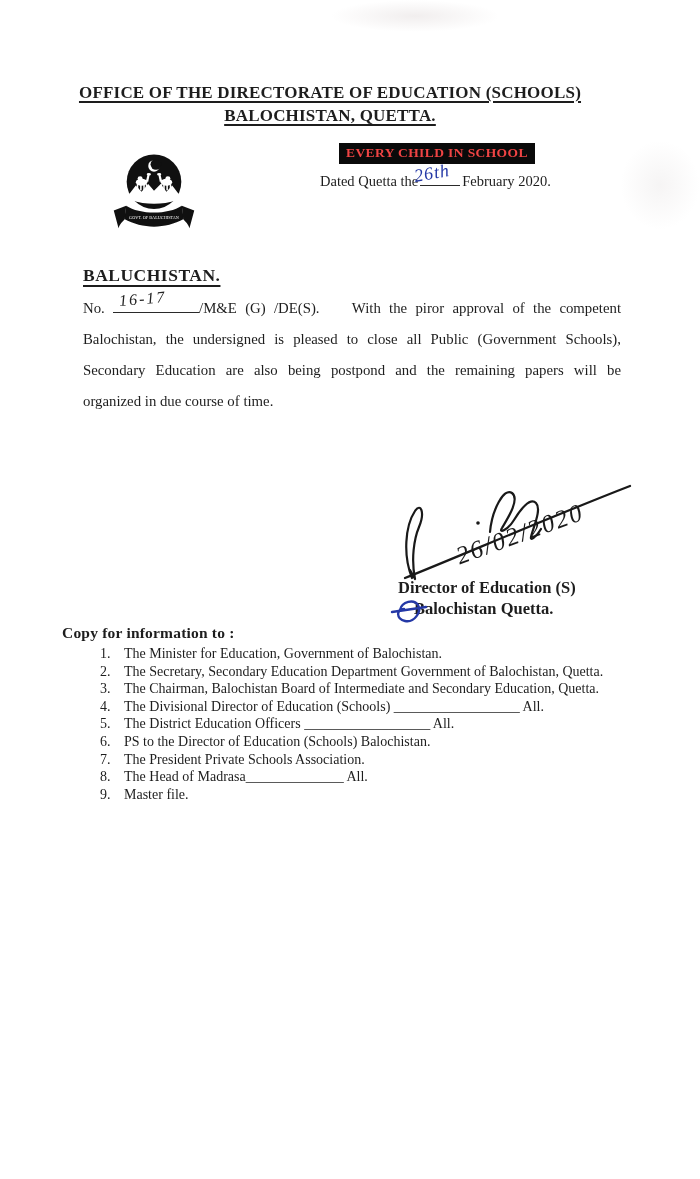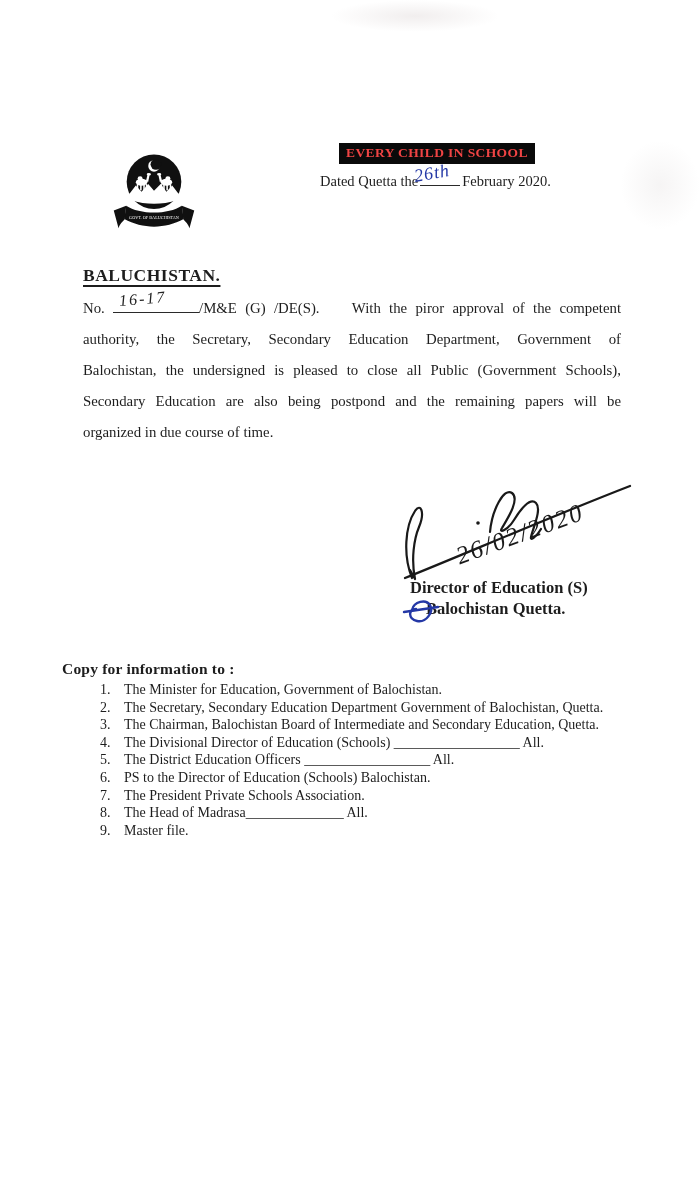--- a/index.html
+++ b/index.html
@@ -41,39 +41,43 @@
     position:relative;vertical-align:baseline;}
   .hw-dark{position:absolute;left:6px;bottom:-2px;font-style:italic;font-size:16px;
     color:#232323;transform:rotate(-5deg);letter-spacing:2px;white-space:nowrap;}
   .gap{display:inline-block;width:16px;}
   sup{font-size:9px;line-height:0;}
 
   .signature-svg{position:absolute;left:390px;top:470px;width:250px;height:115px;}
   .hw-date{position:absolute;left:457px;top:543px;font-size:25px;font-style:italic;
     color:#1a1a1a;letter-spacing:2px;transform:rotate(-20deg);transform-origin:left center;white-space:nowrap;}
 
-  .sig-block{position:absolute;left:398px;top:577px;font-weight:bold;font-size:16.5px;line-height:21px;margin-left:12px;}
+  .sig-block{position:absolute;left:398px;top:577px;font-weight:bold;font-size:16.5px;line-height:21px;}
   .sig-line2{margin-left:16px;position:relative;}
   .blue-mark{position:absolute;left:-24px;top:-2px;width:38px;height:32px;}
 
-  .copy-section{position:absolute;left:62px;top:660px;width:580px;}
+  .copy-section{position:absolute;left:62px;top:624px;width:580px;}
   .copy-head{font-weight:bold;font-size:15.5px;letter-spacing:.2px;}
   .copy-list{margin-top:3px;margin-left:38px;font-size:14px;line-height:17.6px;}
   .copy-item{display:flex;}
   .copy-item .num{width:24px;flex:none;}
   .copy-item .txt{flex:auto;}
 </style>
 </head>
 <body>
 
 <div class="page">
 
   <div class="smudge s1"></div>
   <div class="smudge s2"></div>
 
+  <div class="header">
+    <div class="h-line">OFFICE OF THE DIRECTORATE OF EDUCATION (SCHOOLS)</div>
+    <div class="h-line">BALOCHISTAN, QUETTA.</div>
+  </div>
 
   <div class="motto">EVERY CHILD IN SCHOOL</div>
 
   <div class="date-line">
     <span>Dated Quetta the</span><span class="day-blank"><span class="hw-blue">26th</span></span><span>February 2020.</span>
   </div>
 
   <svg class="logo" viewBox="0 0 100 96">
     <circle cx="50" cy="31" r="28.5" fill="#101010"></circle>
 
@@ -109,21 +113,20 @@
       <path d="M21,56 L8,61 L13,79.5 C15,73.5 19,71.5 19.5,70 Z" fill="#101010"></path>
       <path d="M79,56 L92,61 L87,79.5 C85,73.5 81,71.5 80.5,70 Z" fill="#101010"></path>
       <text x="50" y="69.5" font-size="5" fill="#ffffff" text-anchor="middle" textLength="52" lengthAdjust="spacingAndGlyphs">GOVT. OF BALUCHISTAN</text>
     </g>
   </svg>
 
   <div class="notif">BALUCHISTAN.</div>
 
   <div class="body-text">
     <div class="jline"><span>No.</span> <span class="no-blank"><span class="hw-dark">16-17</span></span><span>/M&amp;E (G) /DE(S).</span> <span class="gap"></span> <span>With the piror approval of the competent</span></div>
-    <div class="jline">authority, the Secretary, Secondary Education Department, Government of</div>
     <div class="jline">Balochistan, the undersigned is pleased to close all Public (Government Schools),</div>
     <div class="jline">Secondary Education are also being postpond and the remaining papers will be</div>
     <div class="lline">organized in due course of time.</div>
   </div>
 
   <svg class="signature-svg" viewBox="0 0 250 115">
     <g fill="none" stroke="#191919" stroke-width="2.2" stroke-linecap="round">
       <path d="M15,108 C70,86 160,47 240,16"></path>
       <path d="M22,108 C13,86 15,56 25,41 C31,32 35,43 29,57 C24,69 21,89 25,109 M25,109 L20,100"></path>
       <path d="M100,62 C102,40 114,17 122,23 C130,29 118,48 112,58 C108,64 118,60 124,50 C130,40 140,27 146,33 C152,39 143,58 141,67 C140,72 147,66 151,59"></path>

